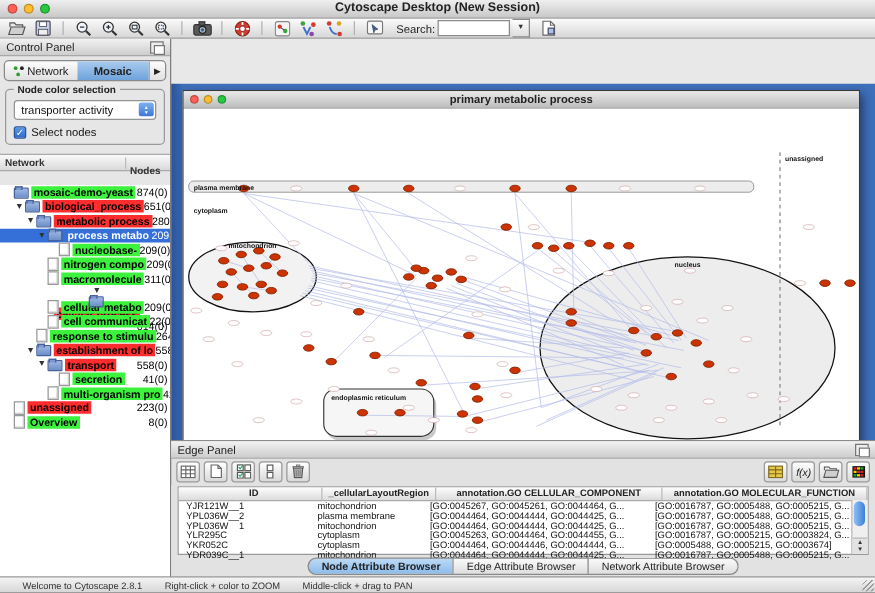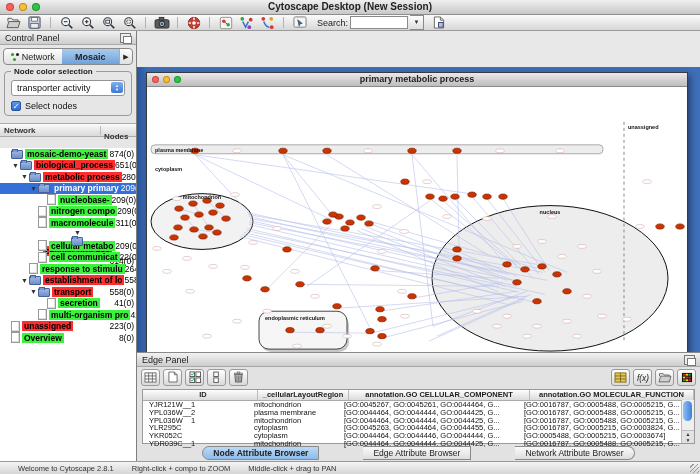--- a/index.html
+++ b/index.html
@@ -92,21 +92,21 @@
   .dpt-row .cell{overflow:hidden;white-space:nowrap;padding-left:3px;box-sizing:border-box;}
   .cell.c0{width:108px;flex:none;padding-left:6px;font-weight:bold;}
   .dpt-row .cell.c0{font-weight:normal;}
   .cell.c1{width:90px;flex:none;}
   .cell.c2{width:180px;flex:none;}
   .cell.c3{flex:1;}
   .dp-scroll{position:absolute;top:10px;right:0;bottom:0;width:12px;background:#efefef;border-left:1px solid #bbb;}
   .dp-thumb{position:absolute;top:1px;left:1px;width:9px;height:20px;border-radius:5px;
     background:linear-gradient(90deg,#8fc0f7,#3f7fd6);}
   .dp-arrows{position:absolute;bottom:0;left:0;right:0;font-size:5px;text-align:center;color:#333;line-height:6px;background:#e2e2e2;border-top:1px solid #bbb;}
-  .dp-tabs{position:absolute;bottom:2px;left:0;right:0;display:flex;justify-content:center;gap:44px;}
+  .dp-tabs{position:absolute;bottom:2px;left:0;right:0;display:flex;justify-content:center;}
   .dp-tab{font-size:8.5px;color:#222;padding:1px 10px;border:1px solid #8a8a8a;border-left:none;
     background:linear-gradient(#fafafa,#dedede);}
   .dp-tab:first-child{border-left:1px solid #8a8a8a;border-radius:7px 0 0 7px;}
   .dp-tab:last-child{border-radius:0 7px 7px 0;}
   .dp-tab.active{background:linear-gradient(#bcd9f5,#8cbceb);font-weight:bold;}
   
   .statusbar{position:absolute;bottom:0;left:0;right:0;height:12px;background:linear-gradient(#f4f4f4,#d6d6d6);
     border-top:1px solid #999;display:flex;align-items:center;font-size:7.5px;color:#333;}
   .statusbar span{margin-left:18px;}
   .sb-grip{position:absolute;right:1px;bottom:1px;width:9px;height:9px;
@@ -289,21 +289,21 @@
         </div>
         <div class="tree-row hl-red" style="padding-left: 20px;">
           <span class="arrow">▼</span>
           <span class="icon-folder"></span>
           <span class="lbl">metabolic process</span>
           <span class="cnt">280(0)</span>
         </div>
         <div class="tree-row selected" style="padding-left: 29px;">
           <span class="arrow">▼</span>
           <span class="icon-folder"></span>
-          <span class="lbl">primary primary</span>
+          <span class="lbl">process metabo</span>
           <span class="cnt">209(...</span>
         </div>
         <div class="tree-row hl-green" style="padding-left: 38px;">
           <span class="arrow"></span>
           <span class="icon-doc"></span>
           <span class="lbl">nucleobase-</span>
           <span class="cnt">209(0)</span>
         </div>
         <div class="tree-row hl-green" style="padding-left: 29px;">
           <span class="arrow"></span>
@@ -757,16 +757,16 @@
     <div class="dp-tabs" id="dp-tabs">
         <div class="dp-tab active">Node Attribute Browser</div>
         <div class="dp-tab">Edge Attribute Browser</div>
         <div class="dp-tab">Network Attribute Browser</div>
       </div>
   </div>
 
   <div class="statusbar" id="statusbar">
     <div class="sb-grip"></div>
   <span>Welcome to Cytoscape 2.8.1</span>
-      <span>Right-click + compo to ZOOM</span>
+      <span>Right-click + color to ZOOM</span>
       <span>Middle-click + drag to PAN</span>
     </div>
 </div>
 
 </body></html>

